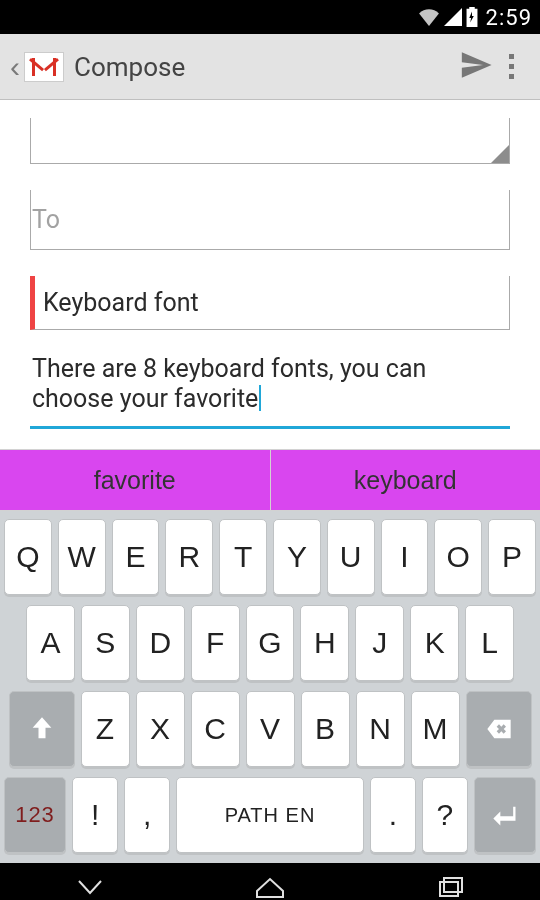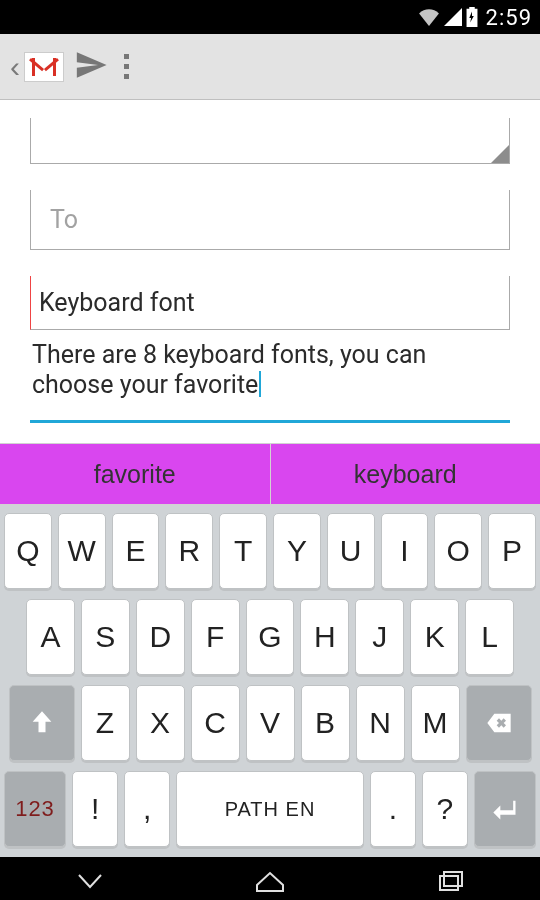--- a/index.html
+++ b/index.html
@@ -20,25 +20,25 @@
   .gmail-icon .m .bar-l { left:0; } .gmail-icon .m .bar-r { right:0; }
   .compose-title { font-size:26px; color:#444; font-family:Roboto,Arial,sans-serif; flex:1; }
   .send-icon svg { width:34px; height:34px; fill:#777; }
   .overflow { display:flex; flex-direction:column; gap:5px; padding:8px 16px; }
   .overflow span { width:5px; height:5px; background:#777; }
   
   .compose-area { padding:0 30px; font-family:Roboto,Arial,sans-serif; }
   .field-wrap { margin-top:18px; position:relative; }
   .from-line { height:46px; border-left:1px solid #aaa; border-right:1px solid #aaa; border-bottom:1px solid #aaa; position:relative; }
   .from-line .spinner-tri { position:absolute; right:0; bottom:0; width:0; height:0; border-left:18px solid transparent; border-bottom:18px solid #8d8d8d; }
-  .to-line { height:60px; border-left:1px solid #aaa; border-right:1px solid #aaa; border-bottom:1px solid #aaa; display:flex; align-items:center; padding:0 19px; margin-top:26px; }
+  .to-line { height:60px; border-left:1px solid #aaa; border-right:1px solid #aaa; border-bottom:1px solid #aaa; display:flex; align-items:center; padding:0 1px; margin-top:26px; }
   .to-line span { color:#a2a2a2; font-size:25px; }
-  .subject-line { height:54px; border-left:1px solid #ef4444; border-right:1px solid #aaa; border-bottom:1px solid #aaa; display:flex; align-items:center; padding:0 8px; margin-top:26px; }
+  .subject-line { height:54px; border-left:5px solid #ef4444; border-right:1px solid #aaa; border-bottom:1px solid #aaa; display:flex; align-items:center; padding:0 8px; margin-top:26px; }
   .subject-line span { color:#2b2b2b; font-size:25px; }
-  .body-line { min-height:64px; border-bottom:3px solid #20a7d8; padding:6px 2px 20px 2px; margin-top:4px; position:relative; }
+  .body-line { min-height:64px; border-bottom:3px solid #20a7d8; padding:6px 2px 12px 2px; margin-top:18px; position:relative; }
   .body-text { color:#2b2b2b; font-size:25px; line-height:30px; font-family:Roboto,Arial,sans-serif; }
   .cursor { display:inline-block; width:2px; height:26px; background:#20a7d8; vertical-align:-4px; margin-left:1px; }
   
   .suggest-strip { margin-top:20px; height:62px; display:flex; border-top:1px solid #d2d2d2; border-bottom:1px solid #d2d2d2; }
   .suggest-strip .sugg { flex:1; display:flex; align-items:center; justify-content:center; font-size:25px; color:#333; border-right:1px solid #d2d2d2; background:#d946ef; }
   .suggest-strip .sugg:last-child { border-right:none; }
   
   .keyboard { background:#cfd3d6; padding:8px 4px 6px 4px; }
   .krow { display:flex; justify-content:center; gap:6px; margin-bottom:10px; }
   .krow:last-child{ margin-bottom:4px; }
@@ -82,20 +82,21 @@
 </div>
 
 <div class="action-bar">
   <span class="back-caret">‹</span>
   <div class="gmail-icon">
     <div class="m">
         <span class="bar-l"></span>
         <span class="bar-r"></span>
       </div>
   </div>
+  <span class="compose-title">Compose</span>
   <div class="send-icon">
     <svg viewBox="0 0 24 24">
         <path d="M2 21l21-9L2 3v7l15 2-15 2z"></path>
       </svg>
   </div>
   <div class="overflow">
     <span></span>
       <span></span>
       <span></span>
   </div>

